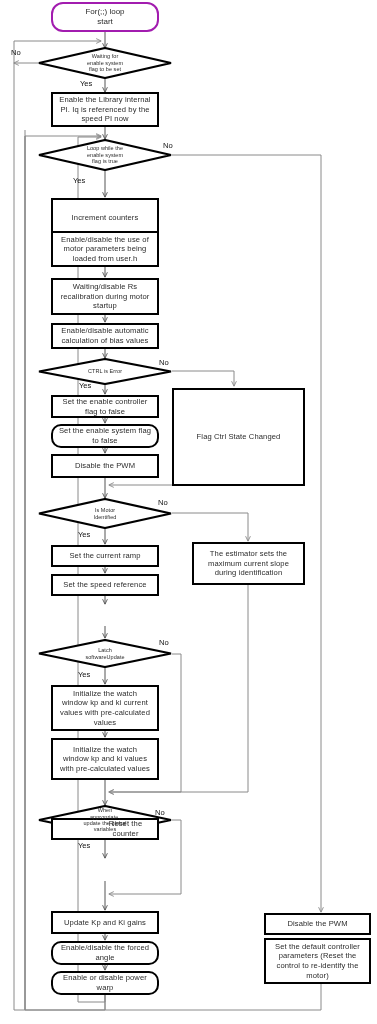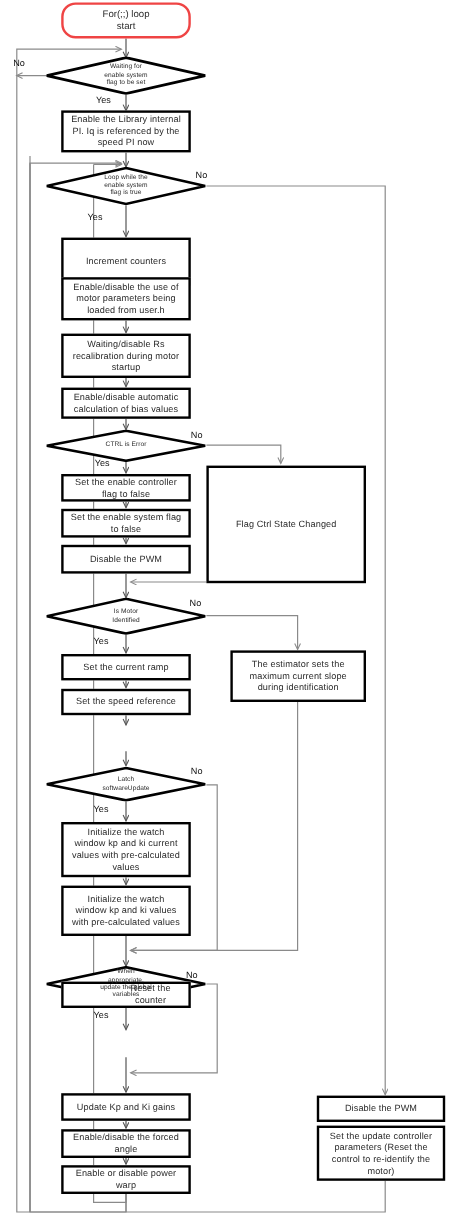--- a/index.html
+++ b/index.html
@@ -4,21 +4,21 @@
 <style>
   html,body{margin:0;padding:0;background:#ffffff;}
   body{width:377px;height:1024px;position:relative;overflow:hidden;
        font-family:"Liberation Sans","DejaVu Sans",sans-serif;color:#2b2b2b;}
   #stage{position:absolute;left:0;top:0;width:377px;height:1024px;}
   svg{position:absolute;left:0;top:0;width:377px;height:1024px;}
   .node{position:absolute;box-sizing:border-box;display:flex;align-items:center;
         justify-content:center;text-align:center;background:#fff;}
   .proc{border:2px solid #000;}
   .proc .lbl{font-size:7.6px;line-height:9.6px;padding:0 3px;letter-spacing:.1px;}
-  .term{border:2px solid #ef4444;border-radius:12px;}
+  .term{border:2px solid #a21caf;border-radius:12px;}
   .term .lbl{font-size:8px;line-height:10px;}
   .dia{position:absolute;display:flex;align-items:center;justify-content:center;}
   .dia .lbl{position:relative;z-index:2;font-size:5.5px;line-height:6.4px;
             text-align:center;width:74%;letter-spacing:.05px;}
   .edgelbl{position:absolute;font-size:7.6px;color:#111;}
   .lbl{white-space:pre-line;}
 </style>
 </head>
 <body>
 
@@ -174,21 +174,21 @@
       <polygon points="67,1 133,13.5 67,26 1,13.5" fill="#fff" stroke="#000" stroke-width="2.2"></polygon>
     </svg>
     <span class="lbl">CTRL is Error</span>
   </div>
 
   <div class="node proc" style="left:51px;top:395px;width:108px;height:23px;">
     <span class="lbl">Set the enable controller
 flag to false</span>
   </div>
 
-  <div class="node proc" style="left:51px;top:424px;width:108px;height:24px;">
+  <div class="node proc" style="left:51px;top:424px;width:108px;height:24px;border-radius:10px;">
     <span class="lbl">Set the enable system flag
 to false</span>
   </div>
 
   <div class="node proc" style="left:51px;top:454px;width:108px;height:24px;">
     <span class="lbl">Disable the PWM</span>
   </div>
 
   <div class="node proc" style="left:172px;top:388px;width:133px;height:98px;">
     <span class="lbl">Flag Ctrl State Changed</span>
@@ -249,36 +249,36 @@
   </div>
 
   <div class="node proc" style="left:51px;top:818px;width:108px;height:22px;padding-left:41px;">
     <span class="lbl">Reset the counter</span>
   </div>
 
   <div class="node proc" style="left:51px;top:911px;width:108px;height:23px;">
     <span class="lbl">Update Kp and Ki gains</span>
   </div>
 
-  <div class="node proc" style="left:51px;top:941px;width:108px;height:24px;">
+  <div class="node proc" style="left:51px;top:941px;width:108px;height:24px;border-radius:10px;">
     <span class="lbl">Enable/disable the forced
 angle</span>
   </div>
 
-  <div class="node proc" style="left:51px;top:971px;width:108px;height:24px;">
+  <div class="node proc" style="left:51px;top:971px;width:108px;height:24px;border-radius:10px;">
     <span class="lbl">Enable or disable power
 warp</span>
   </div>
 
   <div class="node proc" style="left:264px;top:913px;width:107px;height:22px;">
     <span class="lbl">Disable the PWM</span>
   </div>
 
   <div class="node proc" style="left:264px;top:938px;width:107px;height:46px;">
-    <span class="lbl">Set the update controller
+    <span class="lbl">Set the default controller
 parameters (Reset the
 control to re-identify the
 motor)</span>
   </div>
 
   <div class="edgelbl" style="left:11px;top:48px;">No</div>
   <div class="edgelbl" style="left:80px;top:79px;">Yes</div>
 
   <div class="edgelbl" style="left:163px;top:141px;">No</div>
   <div class="edgelbl" style="left:73px;top:176px;">Yes</div>

